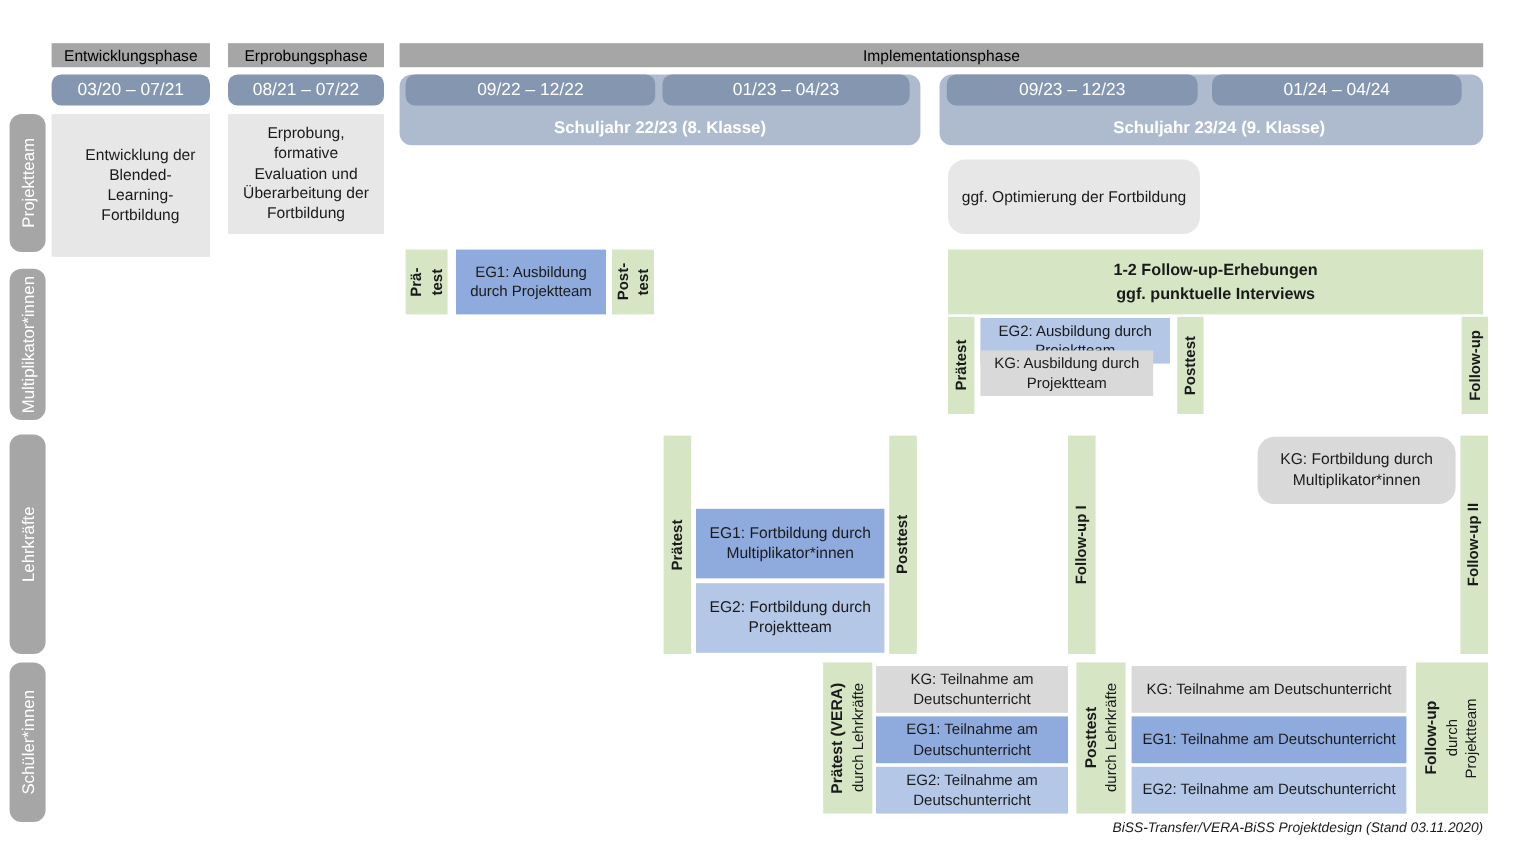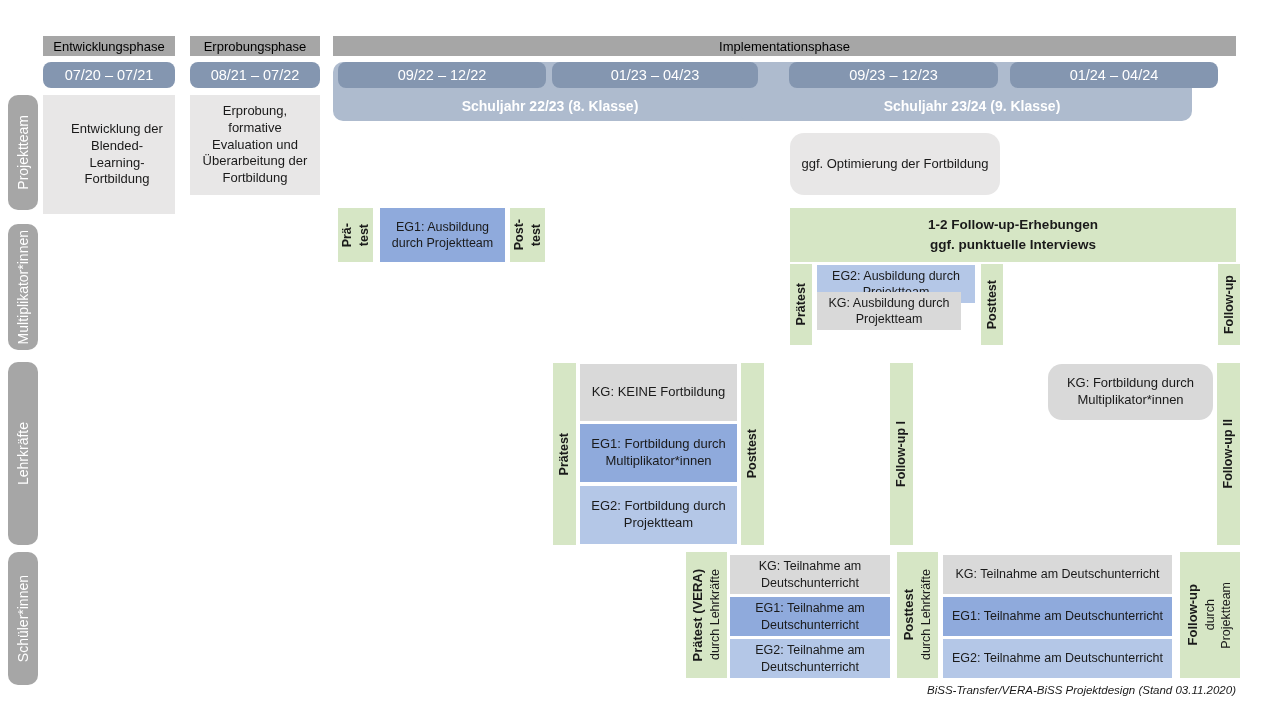--- a/index.html
+++ b/index.html
@@ -26,23 +26,23 @@
 </head>
 <body>
 
 <div id="canvas">
 
   <div class="abs phase" style="left:43px;top:36px;width:132px;height:20px;">Entwicklungsphase</div>
   <div class="abs phase" style="left:190px;top:36px;width:130px;height:20px;">Erprobungsphase</div>
   <div class="abs phase" style="left:333px;top:36px;width:903px;height:20px;">Implementationsphase</div>
 
   <div class="abs syc" style="left:333px;top:62px;width:434px;height:59px;">Schuljahr 22/23 (8. Klasse)</div>
-  <div class="abs syc" style="left:739px;top:62px;width:453px;height:59px;padding-left:13px;">Schuljahr 23/24 (9. Klasse)</div>
+  <div class="abs syc" style="left:783px;top:62px;width:453px;height:59px;padding-left:13px;">Schuljahr 23/24 (9. Klasse)</div>
 
-  <div class="abs datebar" style="left:43px;top:62px;width:132px;height:26px;">07/20 – 07/21</div>
+  <div class="abs datebar" style="left:43px;top:62px;width:132px;height:26px;">03/20 – 07/21</div>
   <div class="abs datebar" style="left:190px;top:62px;width:130px;height:26px;">08/21 – 07/22</div>
   <div class="abs datebar" style="left:338px;top:62px;width:208px;height:26px;">09/22 – 12/22</div>
   <div class="abs datebar" style="left:552px;top:62px;width:206px;height:26px;">01/23 – 04/23</div>
   <div class="abs datebar" style="left:789px;top:62px;width:209px;height:26px;">09/23 – 12/23</div>
   <div class="abs datebar" style="left:1010px;top:62px;width:208px;height:26px;">01/24 – 04/24</div>
 
   <div class="abs rowlabel" style="left:8px;top:95px;width:30px;height:115px;">
     <span class="vtext">Projektteam</span>
   </div>
   <div class="abs rowlabel" style="left:8px;top:224px;width:30px;height:126px;">
@@ -80,21 +80,20 @@
   <div class="abs vgreen" style="left:981px;top:264px;width:22px;height:81px;">
     <span class="vtext b">Posttest</span>
   </div>
   <div class="abs vgreen" style="left:1218px;top:264px;width:22px;height:81px;">
     <span class="vtext b">Follow-up</span>
   </div>
 
   <div class="abs vgreen" style="left:553px;top:363px;width:23px;height:182px;">
     <span class="vtext b">Prätest</span>
   </div>
-  <div class="abs gbox c-gray" style="left:580px;top:364px;width:157px;height:57px;font-size:13px;">KG: KEINE Fortbildung</div>
   <div class="abs gbox c-eg1" style="left:580px;top:424px;width:157px;height:58px;font-size:13px;">EG1: Fortbildung durch Multiplikator*innen</div>
   <div class="abs gbox c-eg2" style="left:580px;top:486px;width:157px;height:58px;font-size:13px;">EG2: Fortbildung durch Projektteam</div>
   <div class="abs vgreen" style="left:741px;top:363px;width:23px;height:182px;">
     <span class="vtext b">Posttest</span>
   </div>
   <div class="abs vgreen" style="left:890px;top:363px;width:23px;height:182px;">
     <span class="vtext b">Follow-up I</span>
   </div>
   <div class="abs gbox c-gray" style="left:1048px;top:364px;width:165px;height:56px;font-size:13px;border-radius:14px;">KG: Fortbildung durch Multiplikator*innen</div>
   <div class="abs vgreen" style="left:1217px;top:363px;width:23px;height:182px;">

